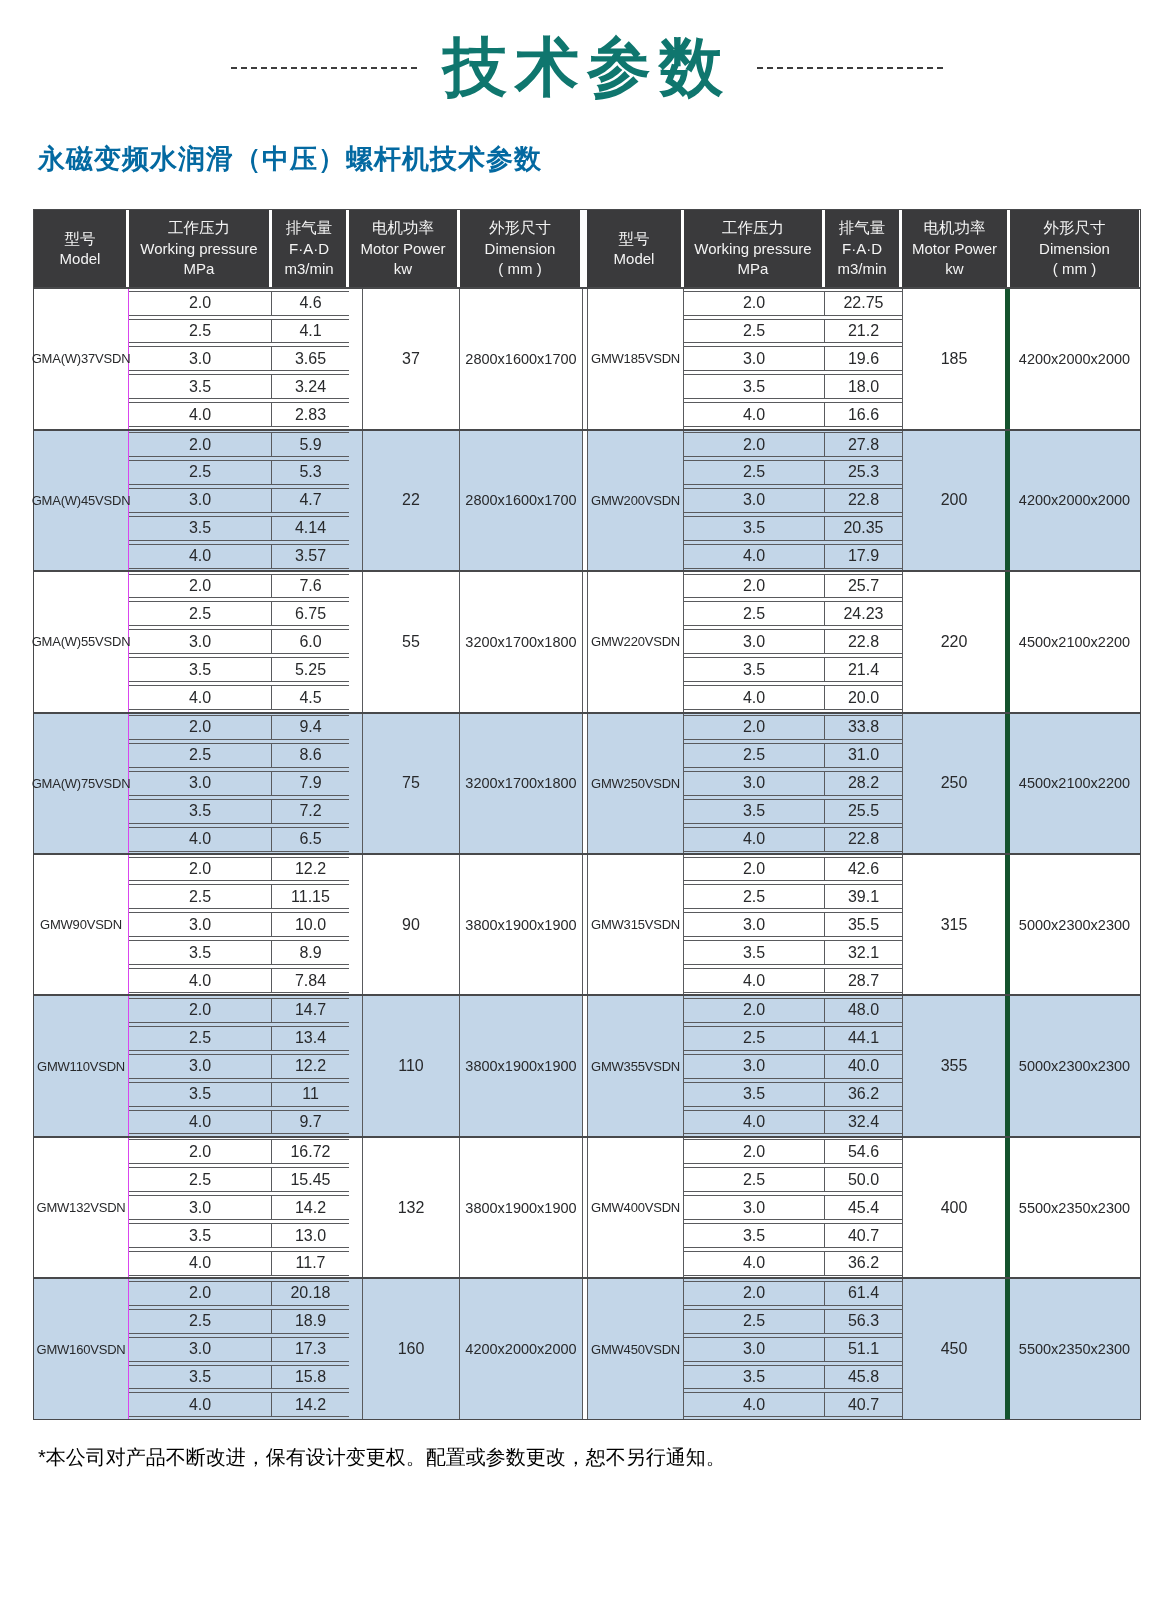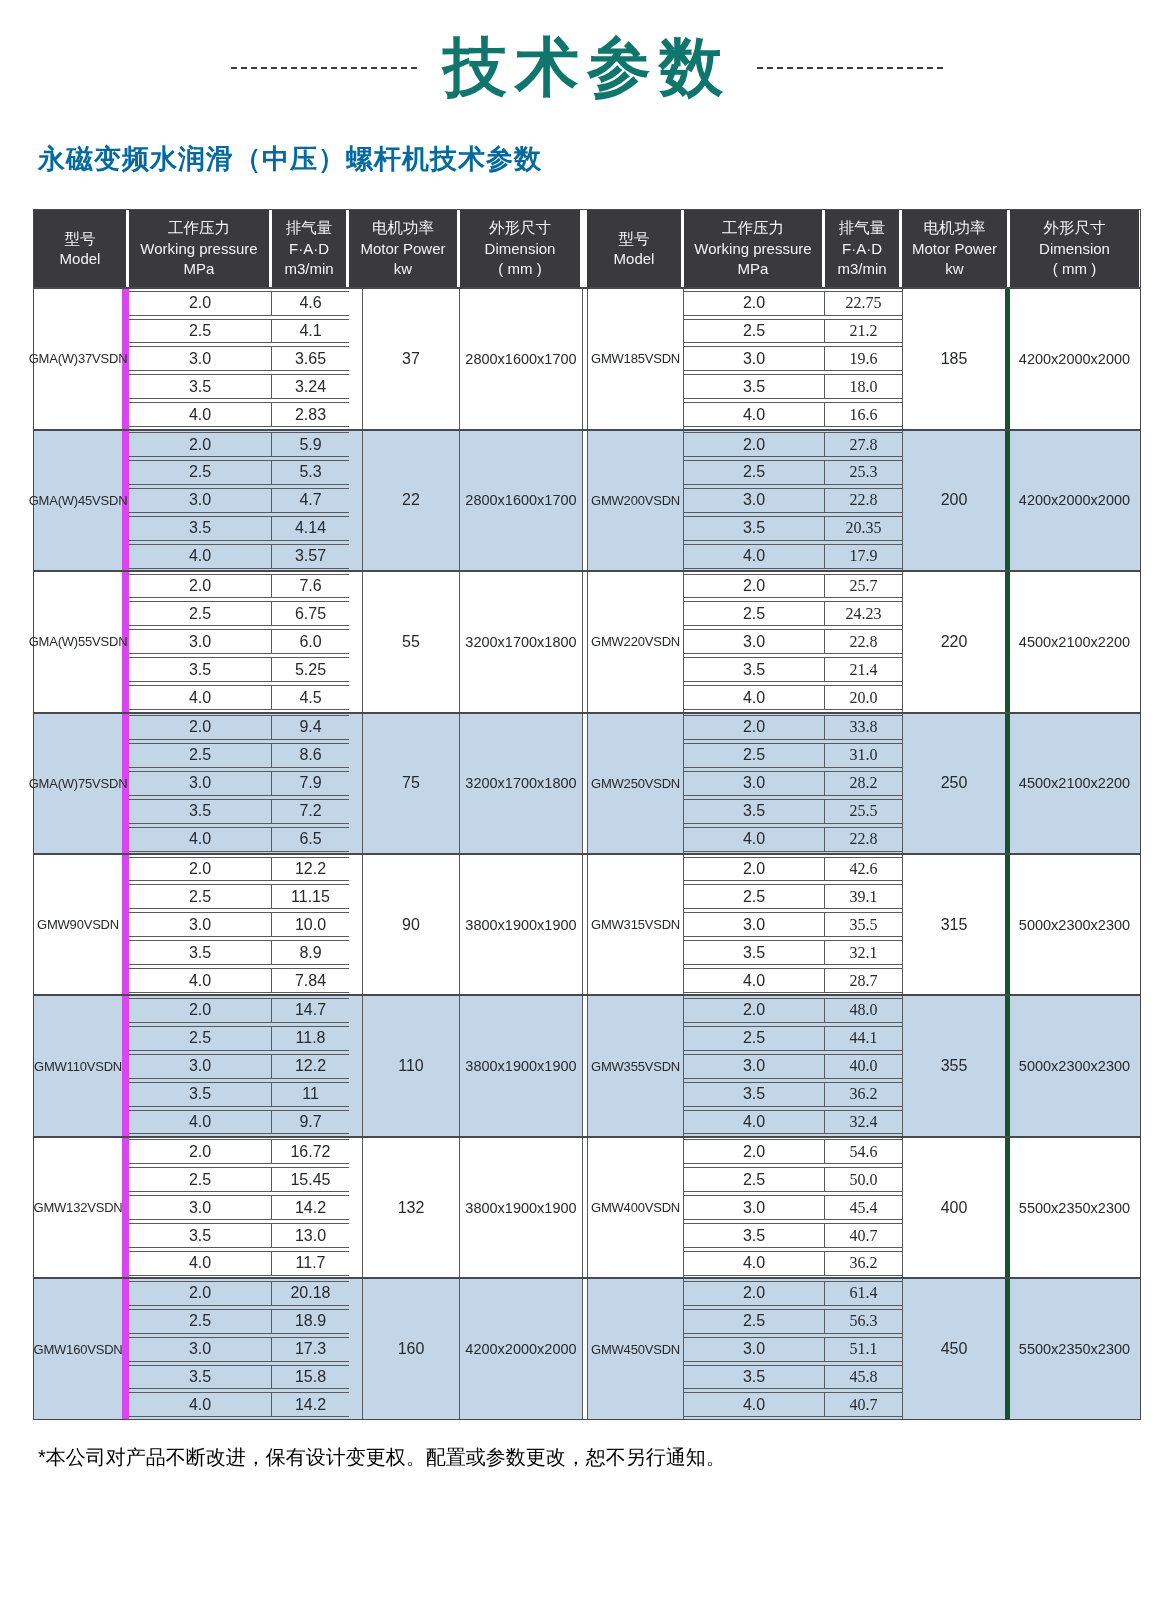--- a/index.html
+++ b/index.html
@@ -38,35 +38,35 @@
   .band { grid-template-rows: repeat(5, 27.9px); border-top: 2px solid #48494b; }
   .band:nth-of-type(odd)  { background: #ffffff; }
   .band:nth-of-type(even) { background: #c3d6e8; }
 
   .cell { display: flex; align-items: center; justify-content: center; text-align: center; }
   .m  { grid-row: 1 / 6; font-size: 13px; letter-spacing: -0.2px; }
   .pw { grid-row: 1 / 6; font-size: 16px; }
   .d  { grid-row: 1 / 6; font-size: 14.5px; }
   .divider { grid-row: 1 / 6; grid-column: 6; background: #ffffff; }
 
-  .m.L { grid-column: 1; border-right: 7px solid #d946ef; }
+  .m.L { grid-column: 1; border-right: 1px solid #d946ef; }
   .pw.L { grid-column: 4; border-left: 1px solid #595a5d; border-right: 1px solid #595a5d; margin-left: 13px; }
   .d.L { grid-column: 5; border-right: 1px solid #595a5d; }
   .m.R { grid-column: 7; border-left: 1px solid #595a5d; border-right: 1px solid #595a5d; }
   .pw.R { grid-column: 10; border-left: 1px solid #595a5d; border-right: 5px solid #14532d; }
   .d.R { grid-column: 11; }
 
   .mc {
     display: flex; align-items: center; justify-content: center;
     margin: 1.5px 0; font-size: 16px;
     border-top: 1px solid #595a5d; border-bottom: 1px solid #595a5d;
   }
   .mc.p { border-right: 1px solid #595a5d; }
   .mc.p.L { grid-column: 2; } .mc.f.L { grid-column: 3; }
-  .mc.p.R { grid-column: 8; } .mc.f.R { grid-column: 9; font-family: Liberation Serif, serif; }
+  .mc.p.R { grid-column: 8; } .mc.f.R { grid-column: 9; }
   .r1 { grid-row: 1; } .r2 { grid-row: 2; } .r3 { grid-row: 3; } .r4 { grid-row: 4; } .r5 { grid-row: 5; }
 
   .footnote { font-size: 20px; color: #000000; margin: 24px 0 40px 5px; }
 </style>
 </head>
 <body>
 
 <div class="content">
 
   <div class="title-row">
@@ -279,21 +279,21 @@
         <div class="mc f R r5">28.7</div>
       <div class="cell pw R">315</div>
       <div class="cell d R">5000x2300x2300</div>
     </section>
 
     <section class="grid-cols band">
       <div class="cell m L">GMW110VSDN</div>
       <div class="mc p L r1">2.0</div>
         <div class="mc f L r1">14.7</div>
       <div class="mc p L r2">2.5</div>
-        <div class="mc f L r2">11.8</div>
+        <div class="mc f L r2">13.4</div>
       <div class="mc p L r3">3.0</div>
         <div class="mc f L r3">12.2</div>
       <div class="mc p L r4">3.5</div>
         <div class="mc f L r4">11</div>
       <div class="mc p L r5">4.0</div>
         <div class="mc f L r5">9.7</div>
       <div class="cell pw L">110</div>
       <div class="cell d L">3800x1900x1900</div>
       <div class="divider"></div>
       <div class="cell m R">GMW355VSDN</div>

